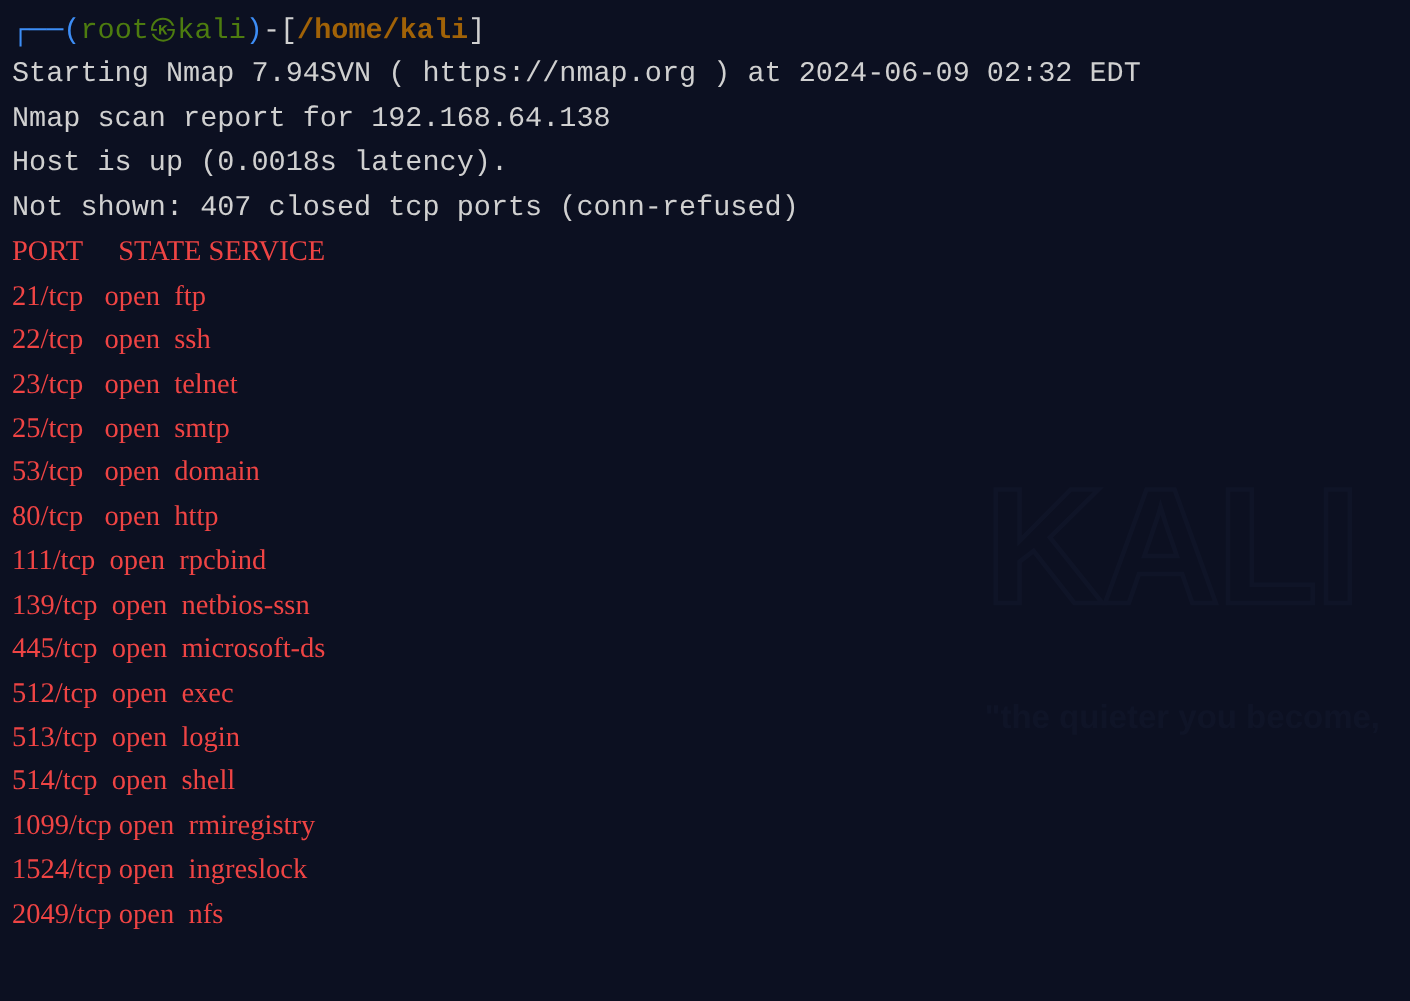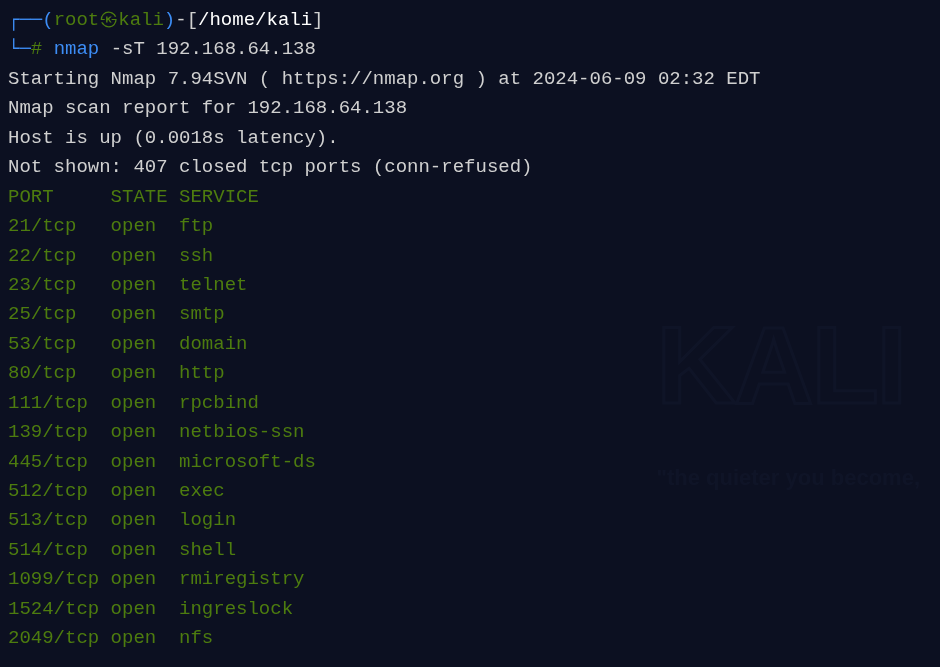--- a/index.html
+++ b/index.html
@@ -48,50 +48,45 @@
       z-index: 1;
     }
     .prompt-line1 {
       color: #d0d0d0;
     }
     .prompt-line2 {
       color: #d0d0d0;
     }
     .blue { color: #3d8df5; }
     .red { color: #4d7c0f; }
-    .white { color: #ffffff; font-weight: normal; }
+    .white { color: #a16207; font-weight: bold; }
     .cmd { color: #d0d0d0; }
     .bracket { color: #d0d0d0; }
     pre.output {
-      color: #4d7c0f;
-      font-family: Liberation Mono, monospace;
+      color: #ef4444;
+      font-family: Liberation Serif, serif;
       font-size: inherit;
       line-height: inherit;
       white-space: pre;
     }
   </style>
 </head>
 <body>
 
 <div class="watermark">
   <div class="kali-text">KALI</div>
   <div class="tagline">"the quieter you become,</div>
 </div>
 
 <div class="terminal">
 
   <div class="prompt-line1">
     <span class="blue">┌──</span><span class="blue">(</span><span class="red">root</span><span class="red">㉿</span><span class="red">kali</span><span class="blue">)</span><span class="bracket">-[</span><span class="white">/home/kali</span><span class="bracket">]</span>
   </div>
 
-  <div class="prompt-line2">
-    <span class="blue">└─</span><span class="red">#</span>
-    <span class="blue">nmap</span>
-    <span class="cmd">-sT 192.168.64.138</span>
-  </div>
 
   <div>Starting Nmap 7.94SVN ( https://nmap.org ) at 2024-06-09 02:32 EDT</div>
   <div>Nmap scan report for 192.168.64.138</div>
   <div>Host is up (0.0018s latency).</div>
   <div>Not shown: 407 closed tcp ports (conn-refused)</div>
 
   <pre class="output" id="port-table">PORT     STATE SERVICE
 21/tcp   open  ftp
 22/tcp   open  ssh
 23/tcp   open  telnet

